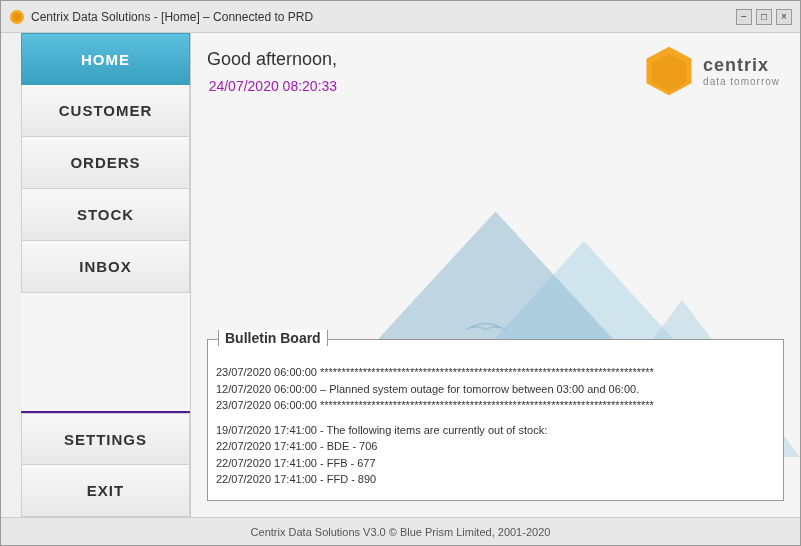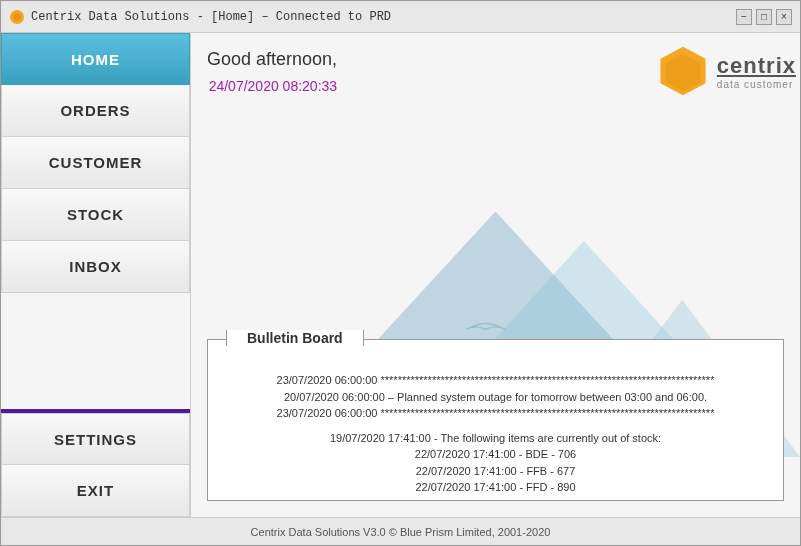--- a/index.html
+++ b/index.html
@@ -32,21 +32,20 @@
       align-items: center;
       gap: 6px;
     }
     .title-bar-icon {
       width: 16px;
       height: 16px;
     }
     .title-bar-text {
       font-size: 12px;
       color: #333;
-      font-family: Liberation Mono, monospace;
     }
     .title-bar-controls {
       display: flex;
       gap: 4px;
     }
     .title-btn {
       width: 16px;
       height: 16px;
       border: 1px solid #999;
       background: #ddd;
@@ -57,25 +56,26 @@
       cursor: pointer;
       color: #333;
     }
     .main-content {
       display: flex;
       flex: 1;
       overflow: hidden;
     }
     
     .sidebar {
-      width: 190px;
+      width: 170px;
       background: #f5f5f5;
       display: flex;
       flex-direction: column;
       border-right: 1px solid #ccc;
+      margin-left: 20px;
     }
     .nav-btn {
       height: 52px;
       display: flex;
       align-items: center;
       justify-content: center;
       font-size: 15px;
       font-weight: bold;
       letter-spacing: 1px;
       cursor: pointer;
@@ -90,36 +90,36 @@
     }
     .nav-btn.active {
       background: linear-gradient(to bottom, #5bc0de, #3aa0c0);
       color: white;
       border-color: #3aa0c0;
     }
     .nav-spacer {
       flex: 1;
     }
     .nav-bottom {
-      border-top: 4px solid #4c1d95;
+      border-top: 2px solid #4c1d95;
     }
     
     .right-panel {
       flex: 1;
       display: flex;
       flex-direction: column;
       background: #f5f5f5;
       position: relative;
       overflow: hidden;
     }
     .right-header {
       display: flex;
       justify-content: space-between;
       align-items: flex-start;
-      padding: 12px 4px 8px 16px;
+      padding: 12px 20px 8px 16px;
       background: #f5f5f5;
     }
     .greeting {
       font-size: 18px;
       color: #333;
       margin-top: 4px;
     }
     .datetime {
       font-size: 14px;
       color: #555;
@@ -134,25 +134,24 @@
     .logo-hex {
       width: 52px;
       height: 52px;
     }
     .logo-text-container {
       display: flex;
       flex-direction: column;
       align-items: flex-start;
     }
     .logo-brand {
-      font-size: 22px;
+      font-size: 18px;
       font-weight: bold;
       color: #555;
       letter-spacing: 1px;
-      text-decoration: underline;
     }
     .logo-sub {
       font-size: 10px;
       color: #888;
       letter-spacing: 1px;
     }
     
     .mountain-area {
       position: absolute;
       top: 70px;
@@ -180,37 +179,36 @@
     }
     .bulletin-board {
       border: 1px solid #999;
       background: white;
       position: relative;
       margin-top: 8px;
     }
     .bulletin-label {
       position: absolute;
       top: -10px;
-      left: 18px;
+      left: 10px;
       background: white;
-      padding: 0 20px;
+      padding: 0 6px;
       font-size: 14px;
       font-weight: bold;
       color: #333;
       border-left: 1px solid #999;
       border-right: 1px solid #999;
     }
     .bulletin-content {
       height: 160px;
       overflow-y: scroll;
-      padding: 32px 8px 4px 8px;
+      padding: 24px 8px 4px 8px;
       font-size: 11px;
       color: #333;
       line-height: 1.5;
-      text-align: center;
     }
     .bulletin-content::-webkit-scrollbar {
       width: 14px;
     }
     .bulletin-content::-webkit-scrollbar-track {
       background: #f0f0f0;
       border-left: 1px solid #ccc;
     }
     .bulletin-content::-webkit-scrollbar-thumb {
       background: #bbb;
@@ -263,24 +261,24 @@
     </div>
   </div>
 
   <div class="main-content">
 
     <div class="sidebar">
       <div class="nav-btn active">
         <span>HOME</span>
       </div>
       <div class="nav-btn">
+        <span>CUSTOMER</span>
+      </div>
+      <div class="nav-btn">
         <span>ORDERS</span>
-      </div>
-      <div class="nav-btn">
-        <span>CUSTOMER</span>
       </div>
       <div class="nav-btn">
         <span>STOCK</span>
       </div>
       <div class="nav-btn">
         <span>INBOX</span>
       </div>
       <div class="nav-spacer"></div>
       <div class="nav-bottom">
         <div class="nav-btn">
@@ -301,21 +299,21 @@
         </div>
         <div class="header-right">
           <div class="logo-container">
 
             <svg class="logo-hex" viewBox="0 0 60 60">
               <polygon points="30,2 56,16 56,44 30,58 4,44 4,16" fill="#f5a623"></polygon>
               <polygon points="30,10 50,21 50,43 30,54 10,43 10,21" fill="#e8940f" opacity="0.5"></polygon>
             </svg>
             <div class="logo-text-container">
               <span class="logo-brand">centrix</span>
-              <span class="logo-sub">data customer</span>
+              <span class="logo-sub">data tomorrow</span>
             </div>
           </div>
         </div>
       </div>
 
       <div class="mountain-area">
         <svg class="mountain-svg" viewBox="0 0 620 280" preserveAspectRatio="xMidYMax meet" xmlns="http://www.w3.org/2000/svg">
 
           <polygon points="200,280 400,60 600,280" fill="#b8d8e8" opacity="0.6"></polygon>
 
@@ -326,21 +324,21 @@
           <path d="M280,150 Q290,145 300,150 Q310,145 320,150" stroke="#8ab8d0" stroke-width="2" fill="none" opacity="0.6"></path>
           <path d="M285,148 Q300,140 315,148" stroke="#7aa8c0" stroke-width="1.5" fill="none" opacity="0.5"></path>
         </svg>
       </div>
 
       <div class="bulletin-area">
         <div class="bulletin-board">
           <span class="bulletin-label">Bulletin Board</span>
           <div class="bulletin-content" id="bulletin-lines">
           <span class="bulletin-line">23/07/2020 06:00:00 ******************************************************************************</span>
-              <span class="bulletin-line">20/07/2020 06:00:00 – Planned system outage for tomorrow between 03:00 and 06:00.</span>
+              <span class="bulletin-line">12/07/2020 06:00:00 – Planned system outage for tomorrow between 03:00 and 06:00.</span>
               <span class="bulletin-line">23/07/2020 06:00:00 ******************************************************************************</span>
               <span class="bulletin-empty"></span>
               <span class="bulletin-line">19/07/2020 17:41:00 - The following items are currently out of stock:</span>
               <span class="bulletin-line">22/07/2020 17:41:00 - BDE - 706</span>
               <span class="bulletin-line">22/07/2020 17:41:00 - FFB - 677</span>
               <span class="bulletin-line">22/07/2020 17:41:00 - FFD - 890</span>
             </div>
         </div>
       </div>
     </div>

